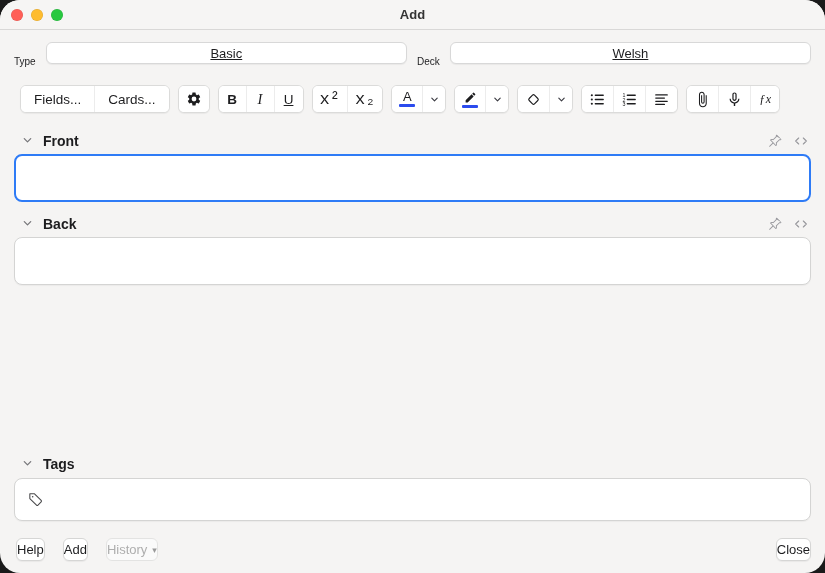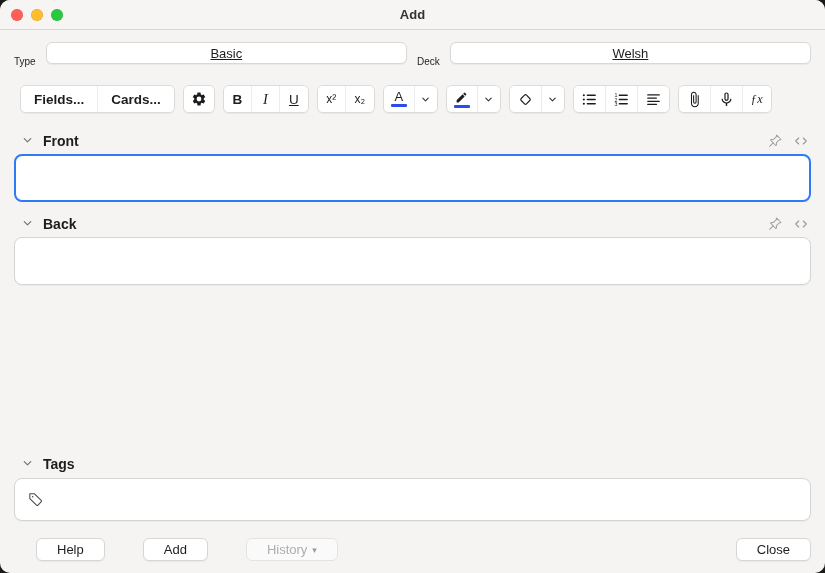--- a/index.html
+++ b/index.html
@@ -1,19 +1,19 @@
 <!DOCTYPE html>
 <html style="--traffic_close: #ff5f57; --traffic_min: #febc2e; --traffic_zoom: #28c840; --focus_blue: #2e7bf6; --swatch_blue: #2b4bee;"><head>
 <meta charset="utf-8">
 <style>
   html,body { margin:0; padding:0; background:#1a1a1a; }
   * { box-sizing:border-box; }
   .window {
     position:relative; width:825px; height:573px; margin:0 auto;
-    background:#f5f4f3; border-radius:10px; overflow:hidden;
+    background:#f5f4f3; border-radius:20px; overflow:hidden;
     display:flex; flex-direction:column;
     font-family:"Liberation Sans", sans-serif; color:#1d1d1f;
   }
   
   .titlebar {
     flex:0 0 30px; position:relative; display:flex; align-items:center; justify-content:center;
     border-bottom:1px solid #d9d8d7; background:#f6f5f4;
   }
   .traffic { position:absolute; left:11px; top:9px; display:flex; gap:8px; }
   .light { width:12px; height:12px; border-radius:50%; box-shadow:inset 0 0 0 .5px rgba(0,0,0,.12); }
@@ -34,26 +34,26 @@
   .tb-group {
     display:flex; align-items:stretch; background:#fff; border:1px solid #dbdbda; border-radius:6px;
     overflow:hidden; box-shadow:0 1px 1px rgba(0,0,0,.05); height:28px;
   }
   .tb-btn {
     display:flex; align-items:center; justify-content:center;
     min-width:28px; padding:0 7px; border-right:1px solid #ececec;
     font-size:13.5px; color:#1d1d1f; cursor:default; position:relative; background:#fff;
   }
   .tb-btn:last-child { border-right:none; }
-  .tb-btn.wide { padding:0 13px;font-weight:bold; }
+  .tb-btn.wide { padding:0 13px; }
   .tb-btn.narrow { min-width:22px; padding:0 4px; }
   .b-bold { font-weight:700; }
   .b-italic { font-family:"Liberation Serif", serif; font-style:italic; font-size:14.5px; }
   .b-under { text-decoration:underline; }
-  .b-script { font-size:12px; }
+  .b-script { font-size:17px;font-family:Liberation Mono, monospace; }
   .swatch-wrap { display:flex; flex-direction:column; align-items:center; gap:1px; }
   .swatch-bar { width:16px; height:3px; border-radius:1px; background:var(--swatch_blue,#2b4bee); }
   .colA { font-size:13px; font-weight:500; line-height:12px; }
   .fx { font-family:"Liberation Serif", serif; font-style:italic; font-size:12px; letter-spacing:.5px; }
   
   .sec-head { display:flex; align-items:center; margin:19px 16px 0 22px; height:17px; }
   .sec-head.back { margin-top:13px; }
   .sec-head .chev { margin-right:10px; display:flex; }
   .sec-label { font-size:14px; font-weight:700; }
   .head-icons { margin-left:auto; display:flex; gap:11px; align-items:center; }
@@ -66,23 +66,23 @@
   
   .tags-head { display:flex; align-items:center; margin:0 16px 0 22px; height:17px; }
   .tags-box {
     margin:6px 14px 0 14px; height:43px; background:#fff; border:1px solid #d4d4d3; border-radius:8px;
     display:flex; align-items:center; padding:0 12px; gap:8px; box-shadow:0 1px 1px rgba(0,0,0,.04);
   }
   .tags-input { border:none; outline:none; flex:1; font-size:13px; font-family:"Liberation Sans",sans-serif; background:transparent; }
   
   .footer { flex:0 0 auto; display:flex; align-items:center; gap:18px; margin:17px 14px 12px 16px; height:23px; }
   .btn {
-    height:23px; padding:0 20px; background:#fff; border:1px solid #d6d6d5; border-radius:6px;
+    height:23px; padding:0 0; background:#fff; border:1px solid #d6d6d5; border-radius:6px;
     font-size:13px; font-family:"Liberation Sans",sans-serif; color:#1d1d1f; cursor:default;
-    box-shadow:0 1px 1px rgba(0,0,0,.05); display:flex; align-items:center; justify-content:center; gap:5px;margin-left:20px;
+    box-shadow:0 1px 1px rgba(0,0,0,.05); display:flex; align-items:center; justify-content:center; gap:5px;
   }
   .btn.disabled { color:#aeaeae; background:#fafafa; border-color:#e3e3e2; box-shadow:none; }
   .btn .arrow { font-size:9px; color:#9a9a9a; }
   .btn.close-btn { margin-left:auto; }
   svg { display:block; }
 </style>
 </head>
 <body>
 
 <div class="window">

